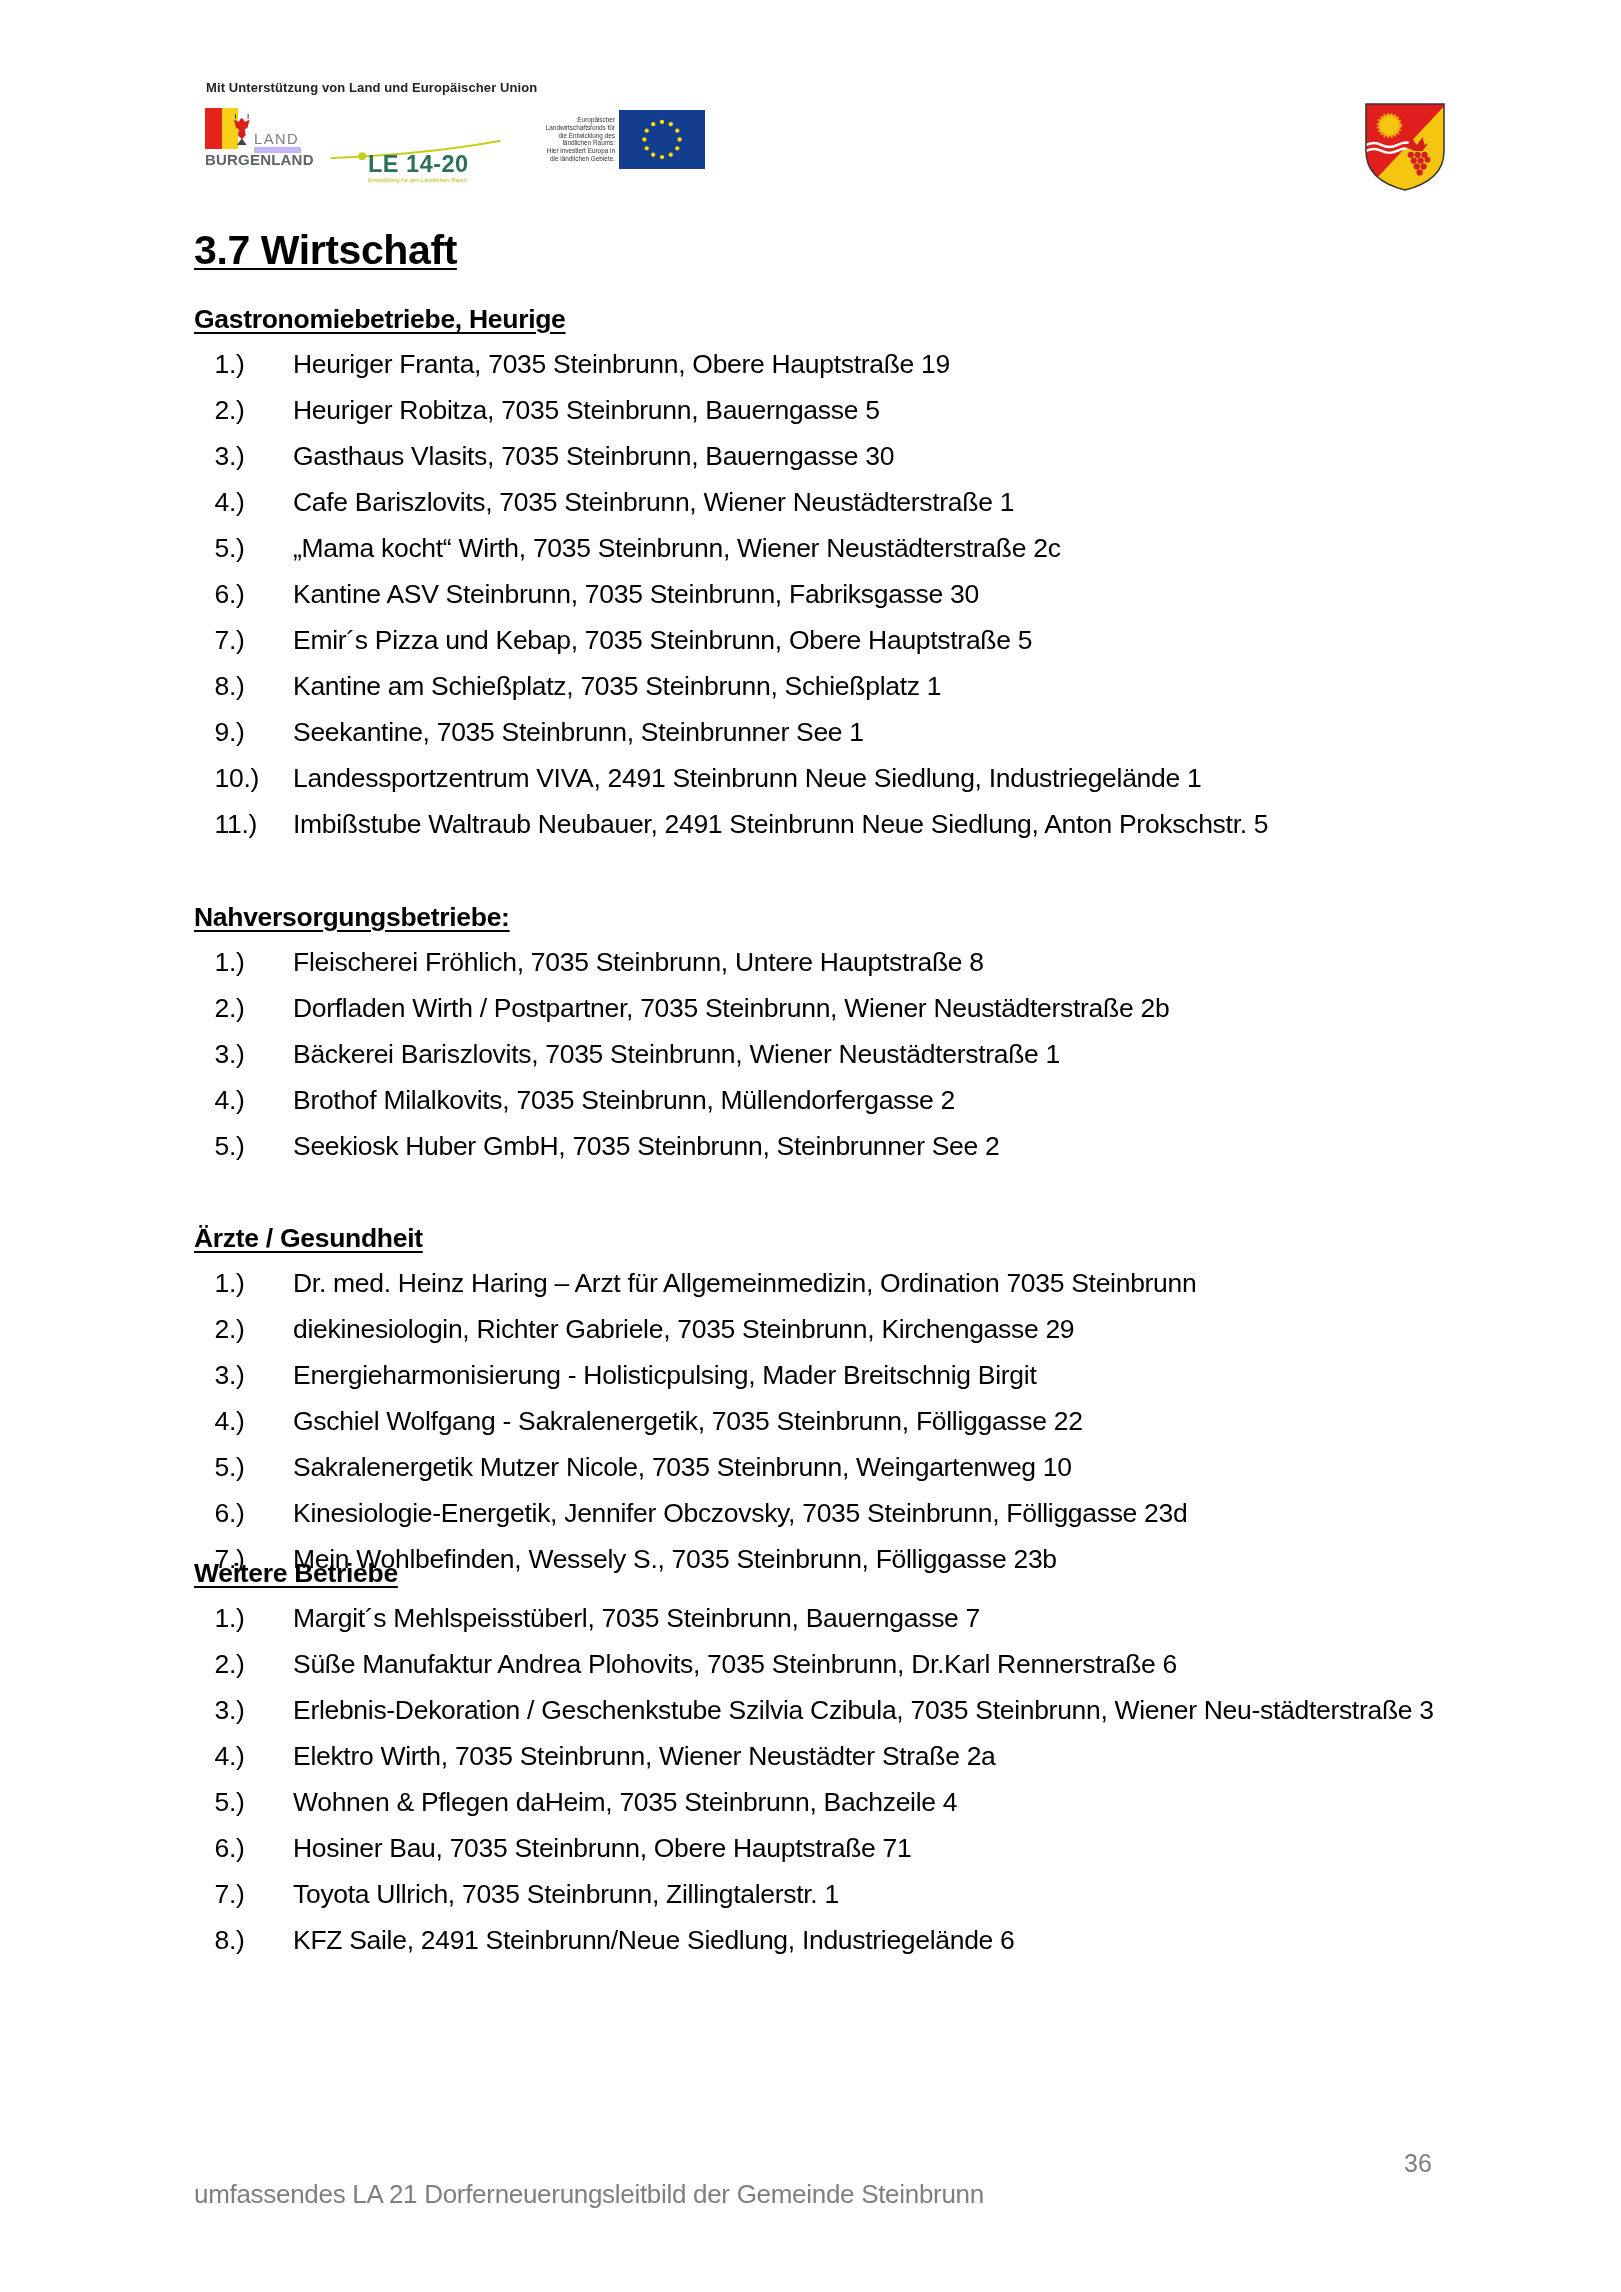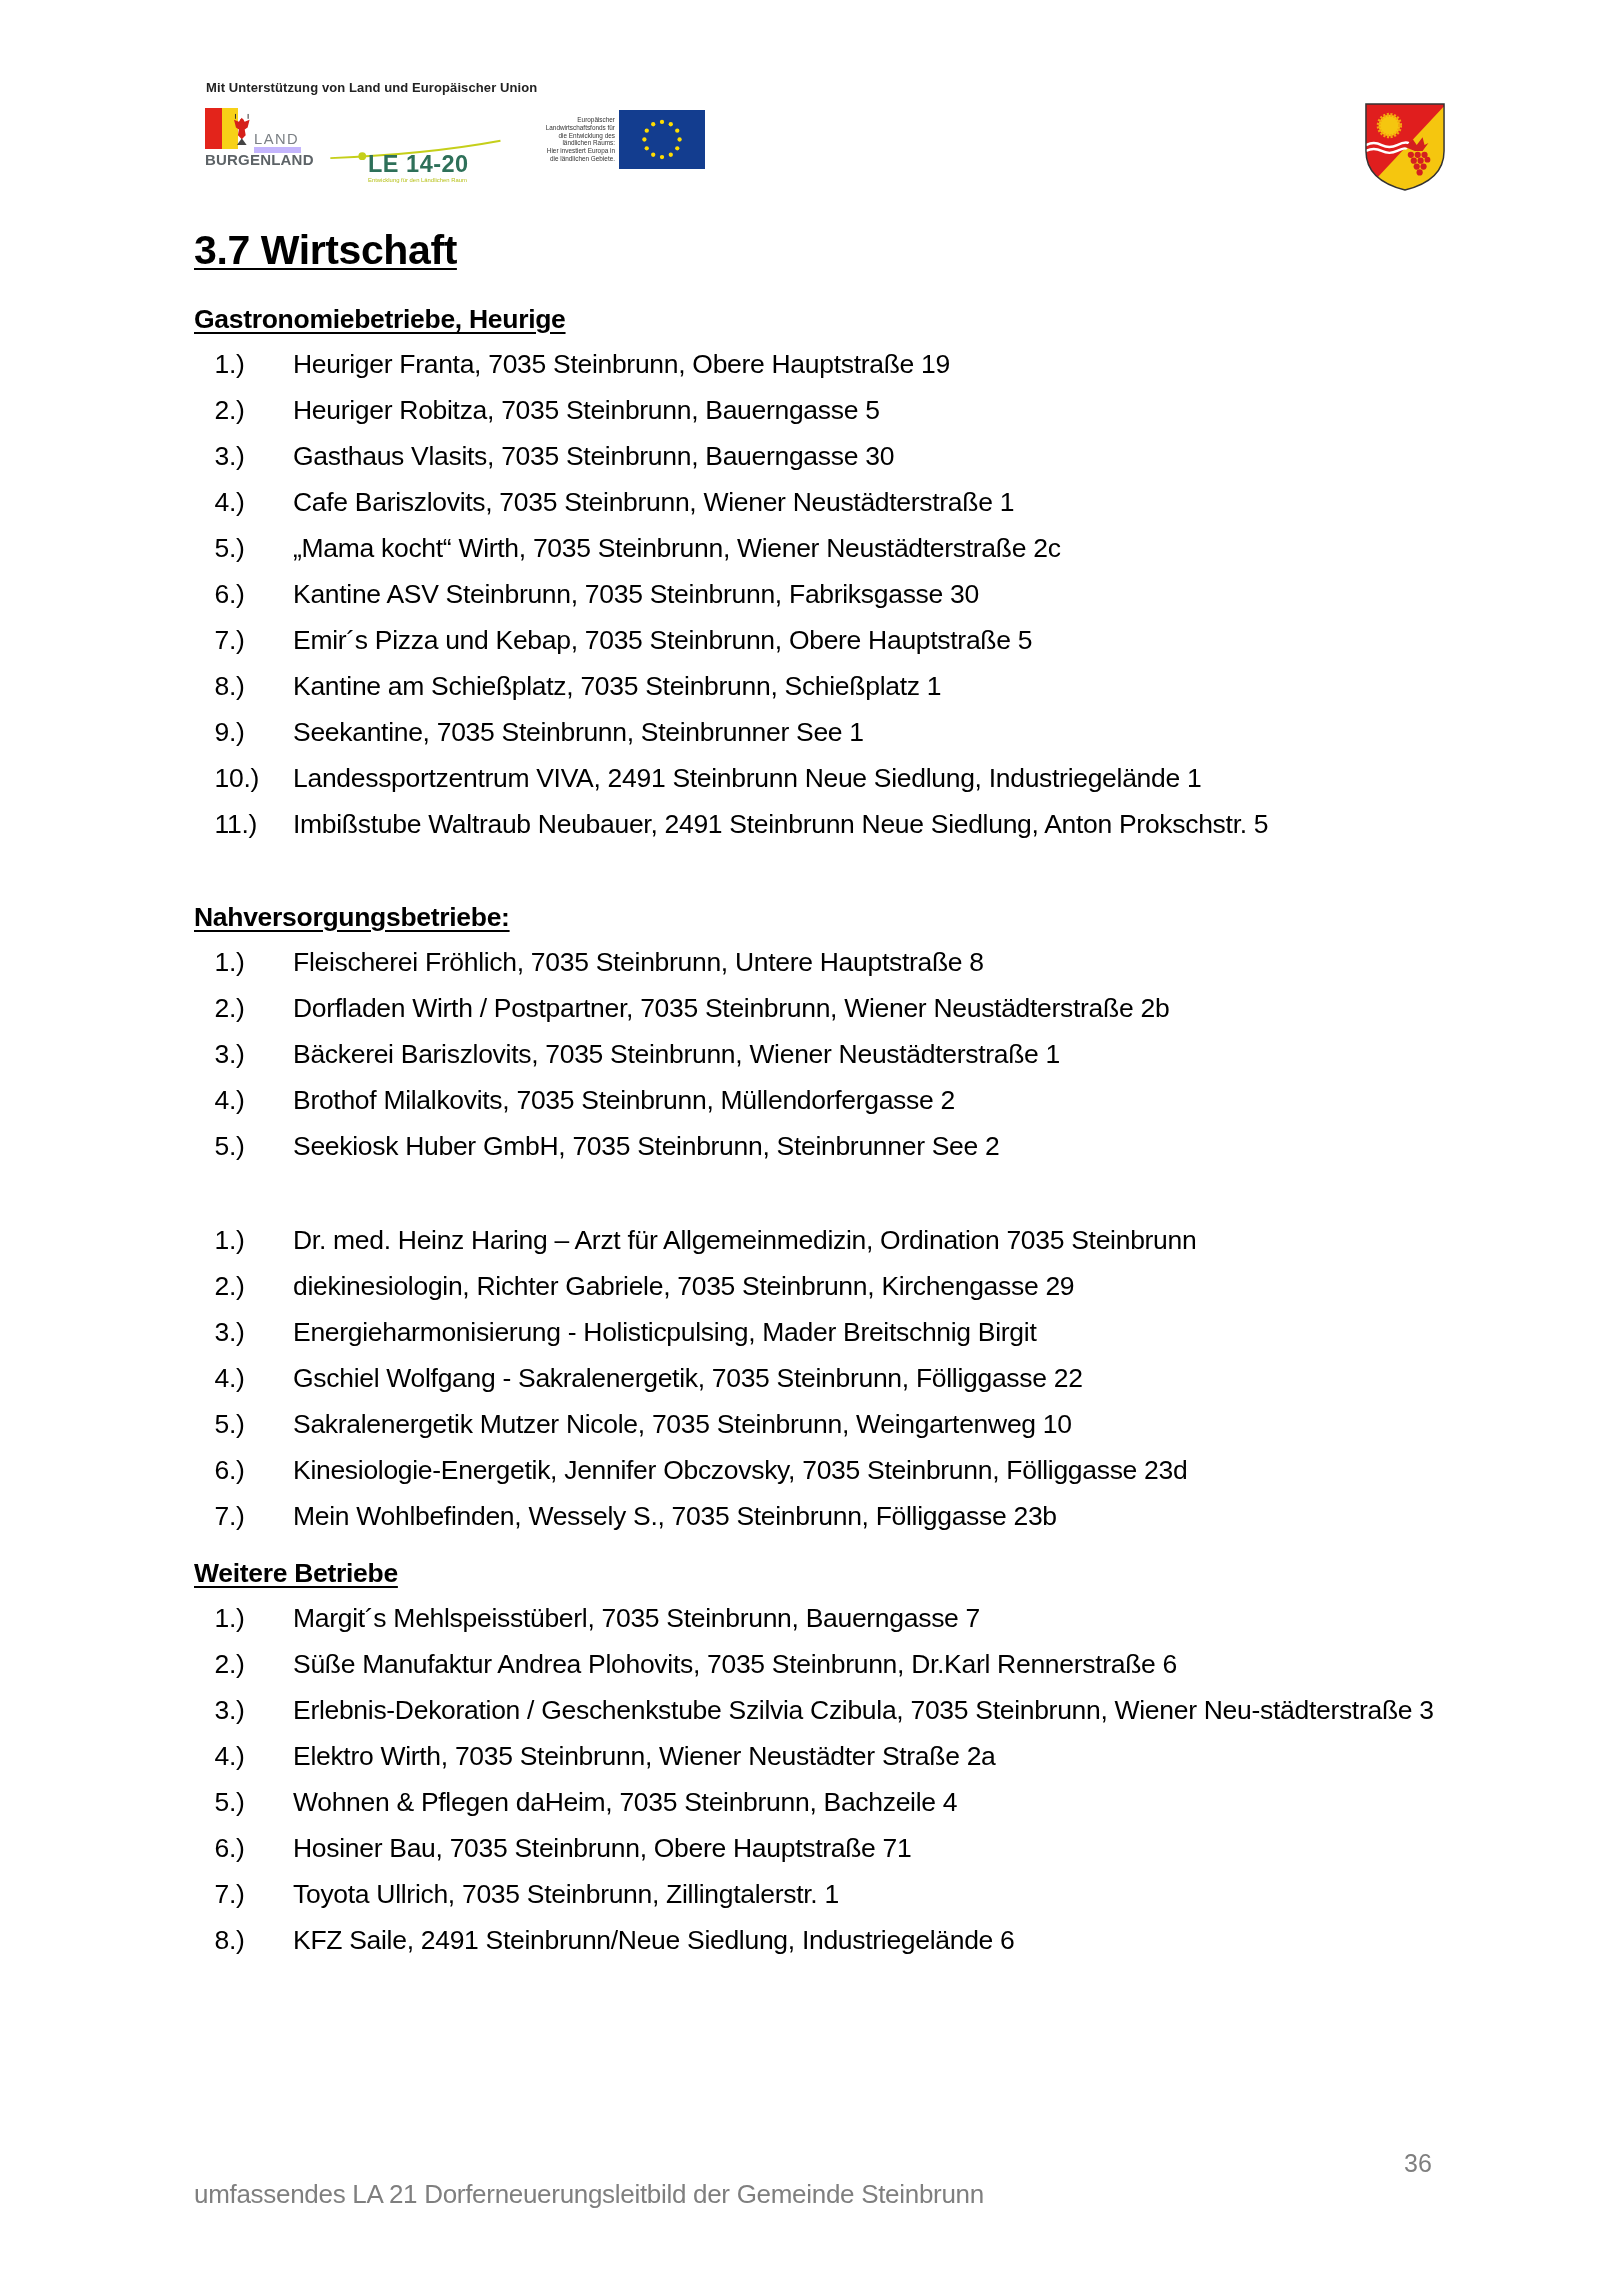--- a/index.html
+++ b/index.html
@@ -191,20 +191,21 @@
         <span class="txt">Brothof Milalkovits, 7035 Steinbrunn, Müllendorfergasse 2</span>
       </li>
       <li class="list-item">
         <span class="num">5.)</span>
         <span class="txt">Seekiosk Huber GmbH, 7035 Steinbrunn, Steinbrunner See 2</span>
       </li>
     </ul>
 </div>
 
 <div class="section" style="top:1217px;">
+  <div class="section-title">Ärzte / Gesundheit</div>
   <ul class="list">
       <li class="list-item">
         <span class="num">1.)</span>
         <span class="txt">Dr. med. Heinz Haring – Arzt für Allgemeinmedizin, Ordination 7035 Steinbrunn</span>
       </li>
       <li class="list-item">
         <span class="num">2.)</span>
         <span class="txt">diekinesiologin, Richter Gabriele, 7035 Steinbrunn, Kirchengasse 29</span>
       </li>
       <li class="list-item">

